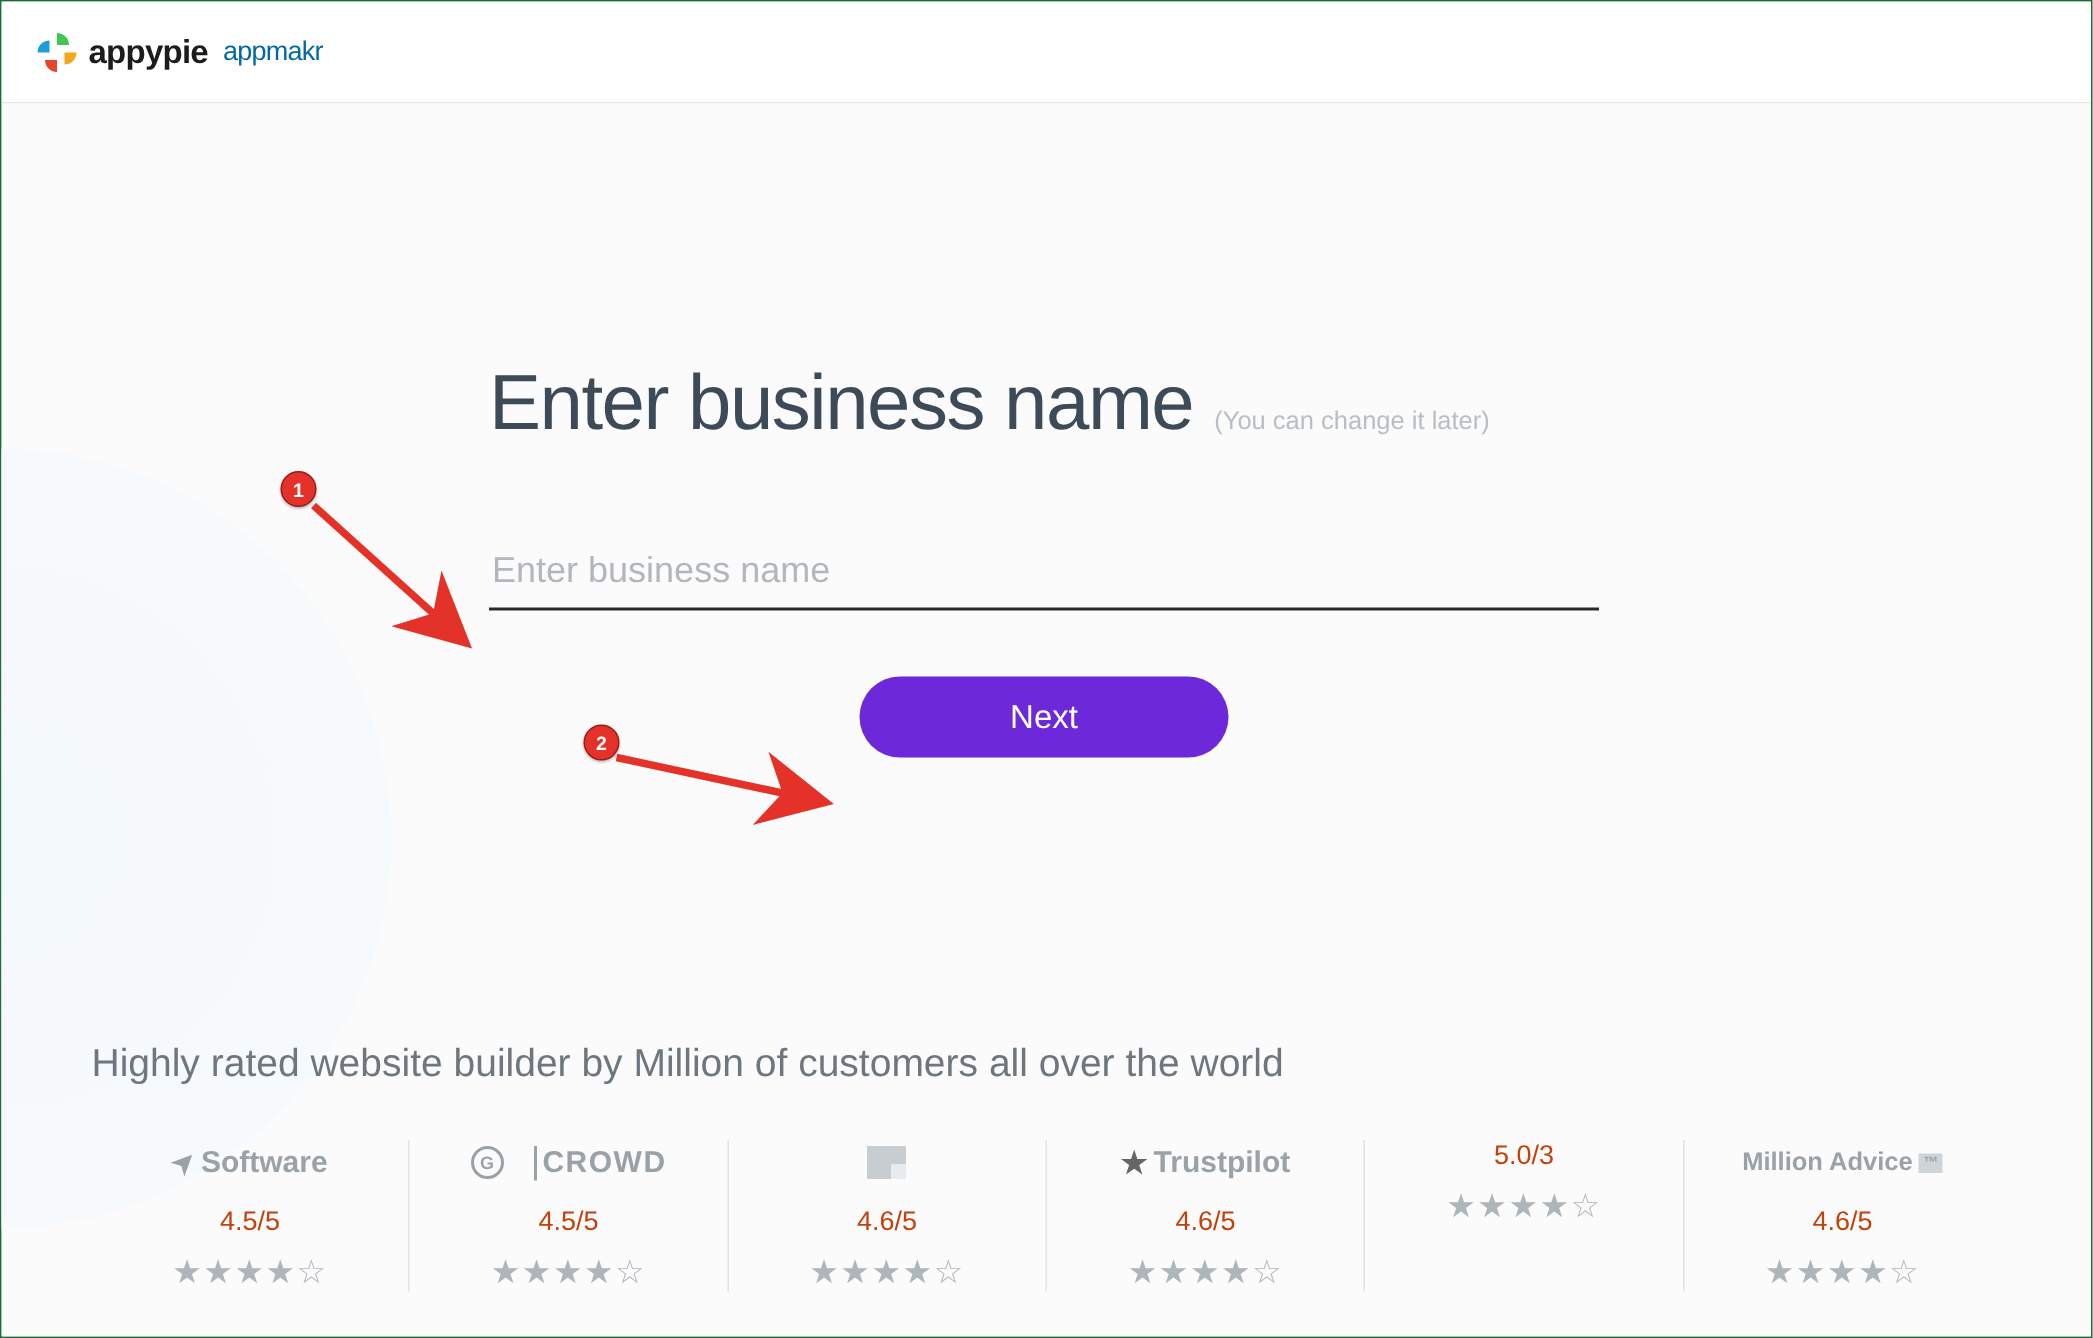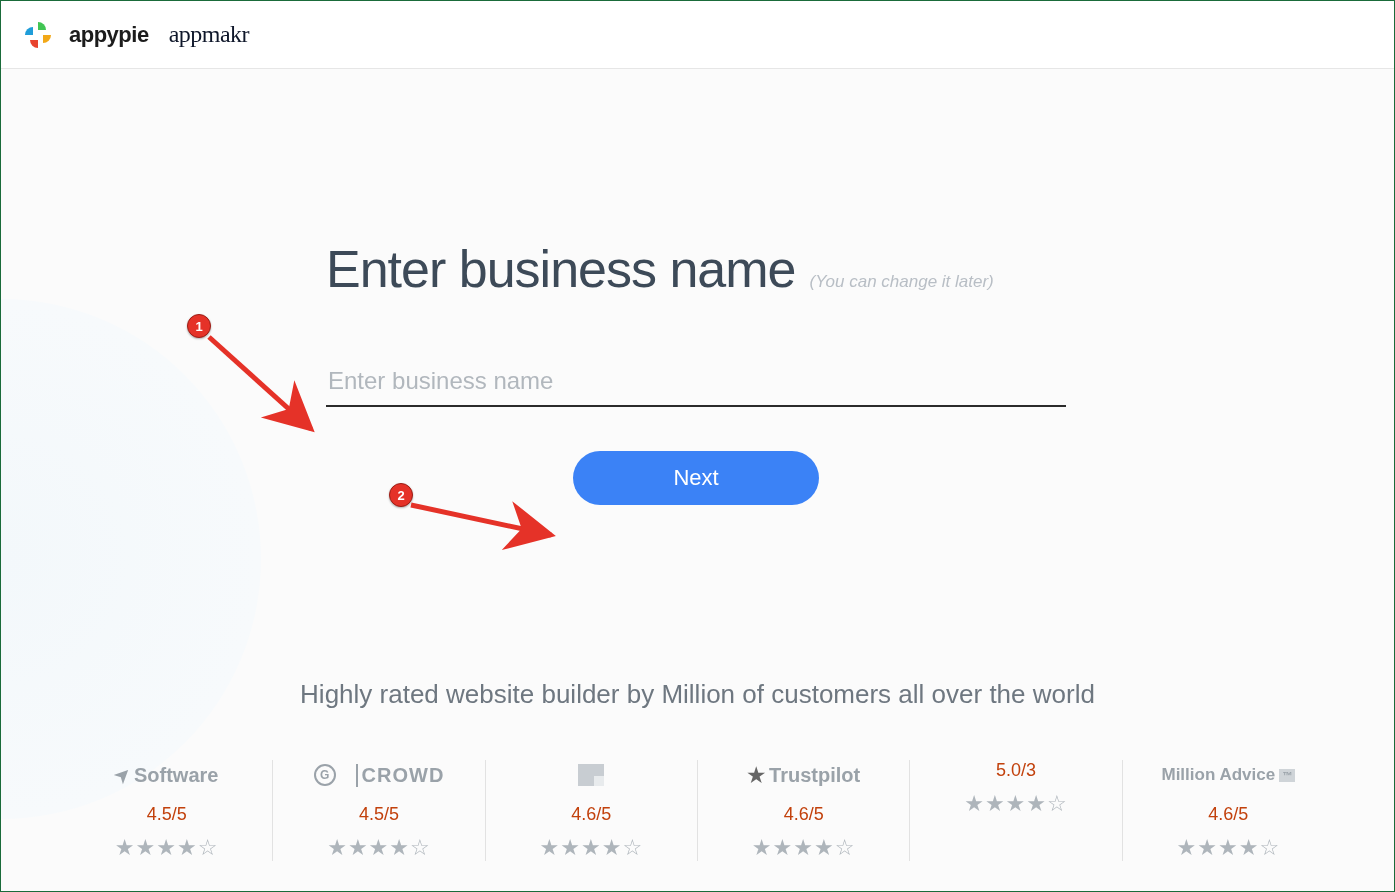--- a/index.html
+++ b/index.html
@@ -16,40 +16,39 @@
       height: 68px;
       border-bottom: 1px solid #e6e6e6;
       display: flex;
       align-items: center;
       padding-left: 22px;
       background: #fff;
     }
     .logo-group {
       display: flex;
       align-items: center;
-      gap: 16px;
+      gap: 6px;
     }
     .logo-mark {
       width: 30px;
       height: 30px;
       position: relative;
     }
     .brand-bold {
       font-weight: 700;
       font-size: 22px;
       color: #1c1c1c;
       letter-spacing: -0.5px;
     }
     .brand-light {
       font-weight: 300;
-      font-size: 24px;
-      color: #0f172a;
+      font-size: 18px;
+      color: #0369a1;
       letter-spacing: -0.5px;
       margin-left: 4px;
-      font-family: Liberation Serif, serif;
     }
 
     .main {
       position: relative;
       padding-top: 170px;
       background: #fbfbfb;
       height: calc(100% - 68px);
     }
 
     
@@ -78,21 +77,20 @@
     .page-title {
       font-size: 52px;
       font-weight: 300;
       color: #3d4a58;
       letter-spacing: -1px;
     }
     .title-note {
       font-size: 17px;
       font-weight: 300;
       color: #b8bec5;
-      font-style: italic;
     }
     .biz-input {
       margin-top: 62px;
       width: 100%;
       border: none;
       border-bottom: 2px solid #2b2b2b;
       background: transparent;
       font-size: 24px;
       font-weight: 300;
       color: #333;
@@ -102,21 +100,21 @@
     .biz-input::placeholder {
       color: #b1b7bd;
       font-weight: 300;
     }
     .next-row {
       margin-top: 44px;
       display: flex;
       justify-content: center;
     }
     .next-btn {
-      background: #3b82f6;
+      background: #6d28d9;
       color: #fff;
       border: none;
       border-radius: 40px;
       font-size: 22px;
       font-weight: 400;
       padding: 14px 100px;
       cursor: pointer;
     }
 
     
@@ -148,25 +146,25 @@
     
     .ratings {
       position: absolute;
       bottom: 0;
       left: 0;
       right: 0;
       padding: 0 60px 30px 60px;
       z-index: 2;
     }
     .ratings-title {
-      text-align: center;
+      text-align: left;
       font-size: 26px;
       font-weight: 400;
       color: #6e7780;
-      margin-bottom: 50px;
+      margin-bottom: 36px;
     }
     .ratings-row {
       display: flex;
       justify-content: space-between;
     }
     .rating-col {
       flex: 1;
       text-align: center;
       border-left: 1px solid #e2e2e2;
       padding: 0 10px;

